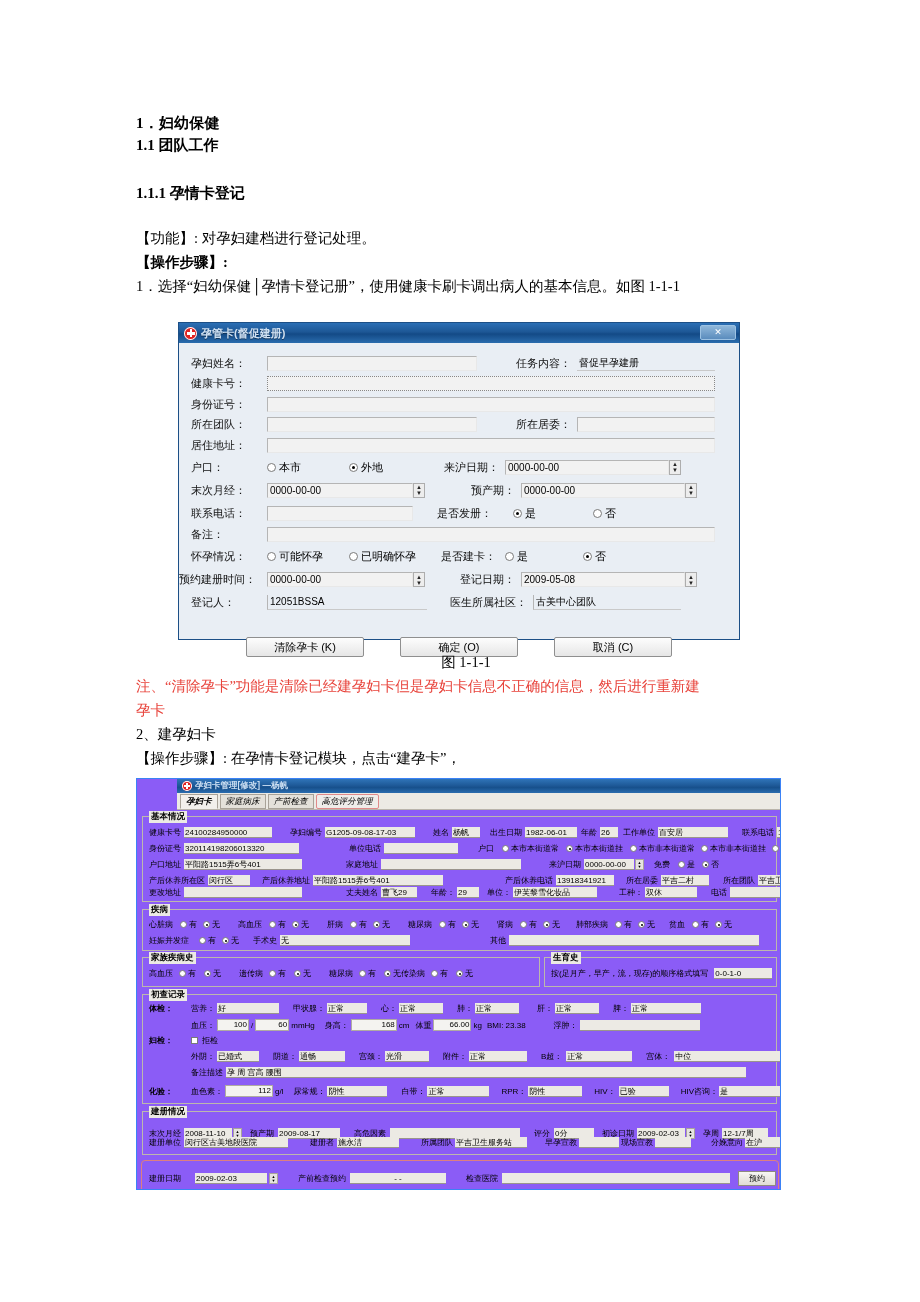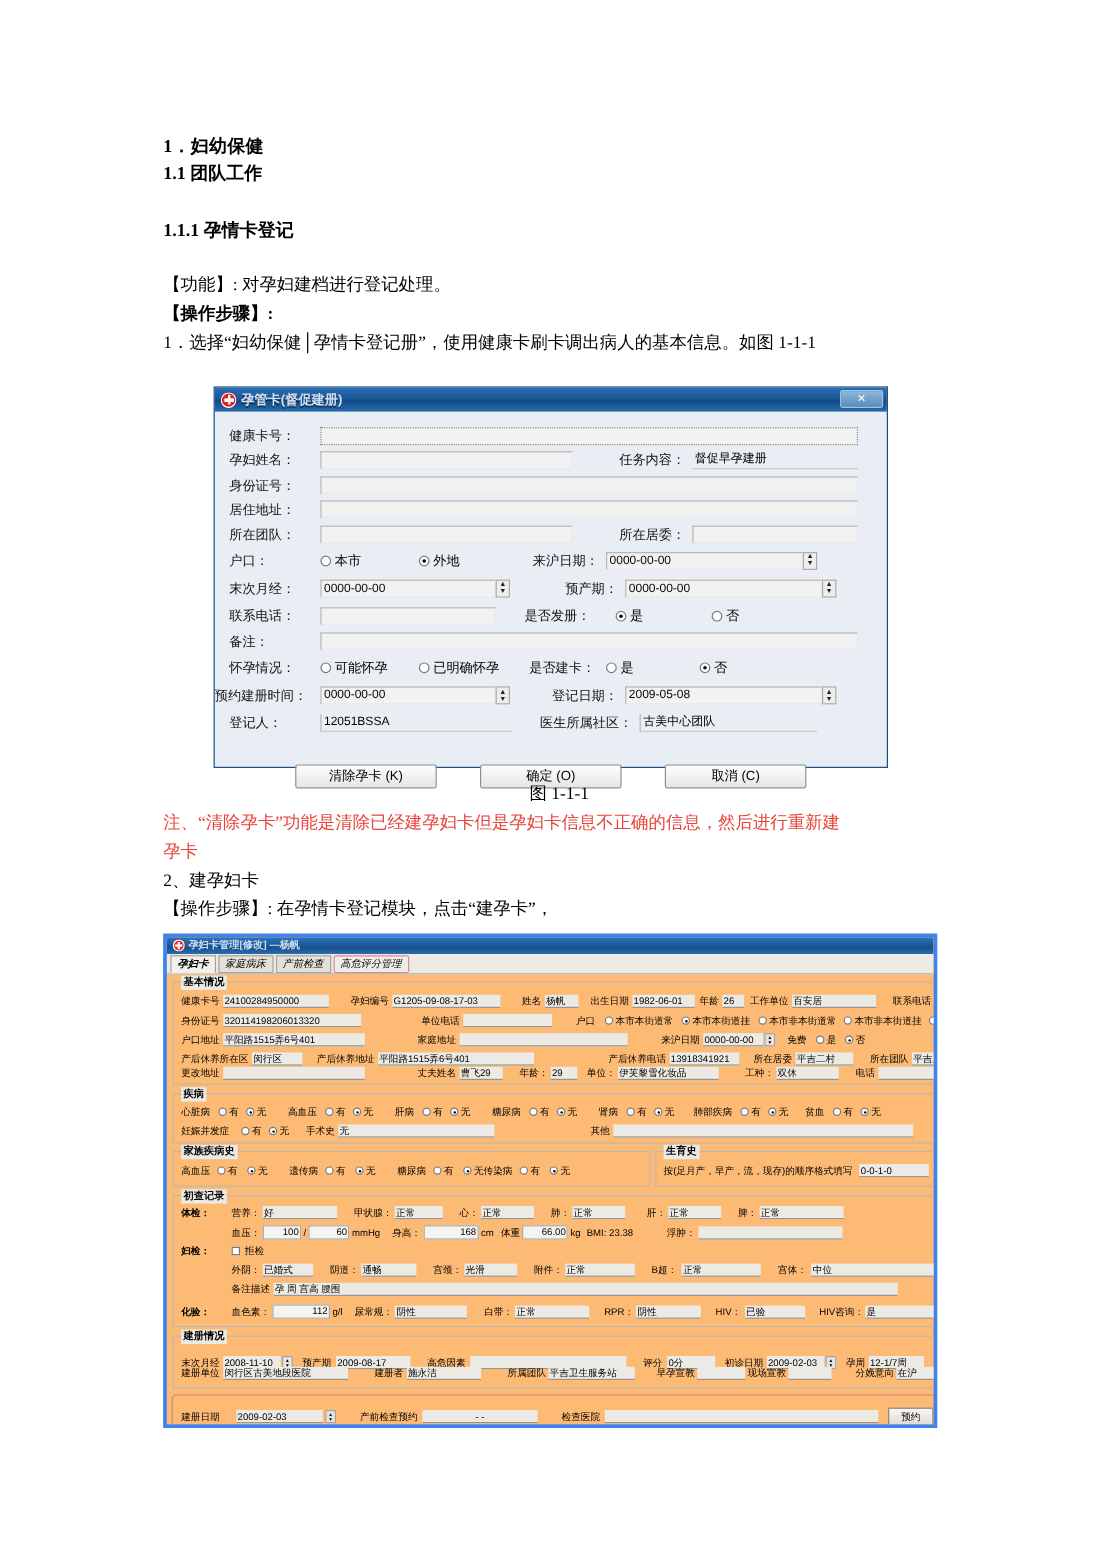--- a/index.html
+++ b/index.html
@@ -86,23 +86,24 @@
   .btn {
     background:linear-gradient(180deg,#fdfdfd,#e6e6e6);
     border:1px solid #8f8f8f; border-radius:2px;
     font-size:11px; text-align:center; color:#000;
     font-family:"Liberation Sans","DejaVu Sans",sans-serif;
   }
 
   
   .win2 {
     position:absolute; left:136px; top:778px; width:645px; height:412px;
-    background:#fdba74; border:3px solid #3b82f6;
+    background:#8b5cf6; border:1px solid #3b82f6;
     font-family:"Liberation Sans","DejaVu Sans",sans-serif;
     overflow:hidden;
+    padding-left:40px;
   }
   .win2 .tbar2 {
     height:14px;
     background:linear-gradient(180deg,#2f74b8 0%,#1d5795 50%,#17508c 60%,#2a6cae 100%);
     display:flex; align-items:center; padding-left:2px;
   }
   .win2 .tbar2 .tt2 { color:#c9ddf1; font-size:8.5px; font-weight:bold; margin-left:3px; }
   .plusicon.sm { width:10px; height:10px; }
   .plusicon.sm:before { left:2px; top:4px; width:6px; height:2px; }
   .plusicon.sm:after  { top:2px; left:4px; height:6px; width:2px; }
@@ -170,46 +171,46 @@
 
 <div class="dlg1">
   <div class="tbar">
     <span class="plusicon"></span>
     <span class="tt">孕管卡(督促建册)</span>
     <span class="closebtn">✕</span>
   </div>
   <div class="body">
 
     <div class="row">
-      <span class="lbl" style="width:76px">健康卡号：</span>
-      <span class="fld dotted" style="width:448px"></span>
-    </div>
-
-    <div class="row">
       <span class="lbl" style="width:76px">孕妇姓名：</span>
       <span class="fld" style="width:210px"></span>
       <span class="lbl" style="width:72px;margin-left:22px;text-align:right">任务内容：</span>
       <span class="fld" style="width:138px;margin-left:6px;border:none;background:transparent;border-bottom:1px solid #c9c9c9">督促早孕建册</span>
     </div>
 
     <div class="row">
+      <span class="lbl" style="width:76px">健康卡号：</span>
+      <span class="fld dotted" style="width:448px"></span>
+    </div>
+
+    <div class="row">
       <span class="lbl" style="width:76px">身份证号：</span>
-      <span class="fld" style="width:448px"></span>
-    </div>
-
-    <div class="row">
-      <span class="lbl" style="width:76px">居住地址：</span>
       <span class="fld" style="width:448px"></span>
     </div>
 
     <div class="row">
       <span class="lbl" style="width:76px">所在团队：</span>
       <span class="fld" style="width:210px"></span>
       <span class="lbl" style="width:72px;margin-left:22px;text-align:right">所在居委：</span>
       <span class="fld" style="width:138px;margin-left:6px"></span>
+    </div>
+
+    <div class="row">
+      <span class="lbl" style="width:76px">居住地址：</span>
+      <span class="fld" style="width:448px"></span>
     </div>
 
     <div class="row" style="height:23px">
       <span class="lbl" style="width:76px">户口：</span>
       <span class="rad" style="width:78px">
         <span class="dot"></span>
         <span>本市</span>
       </span>
       <span class="rad on" style="width:78px">
         <span class="dot"></span>

